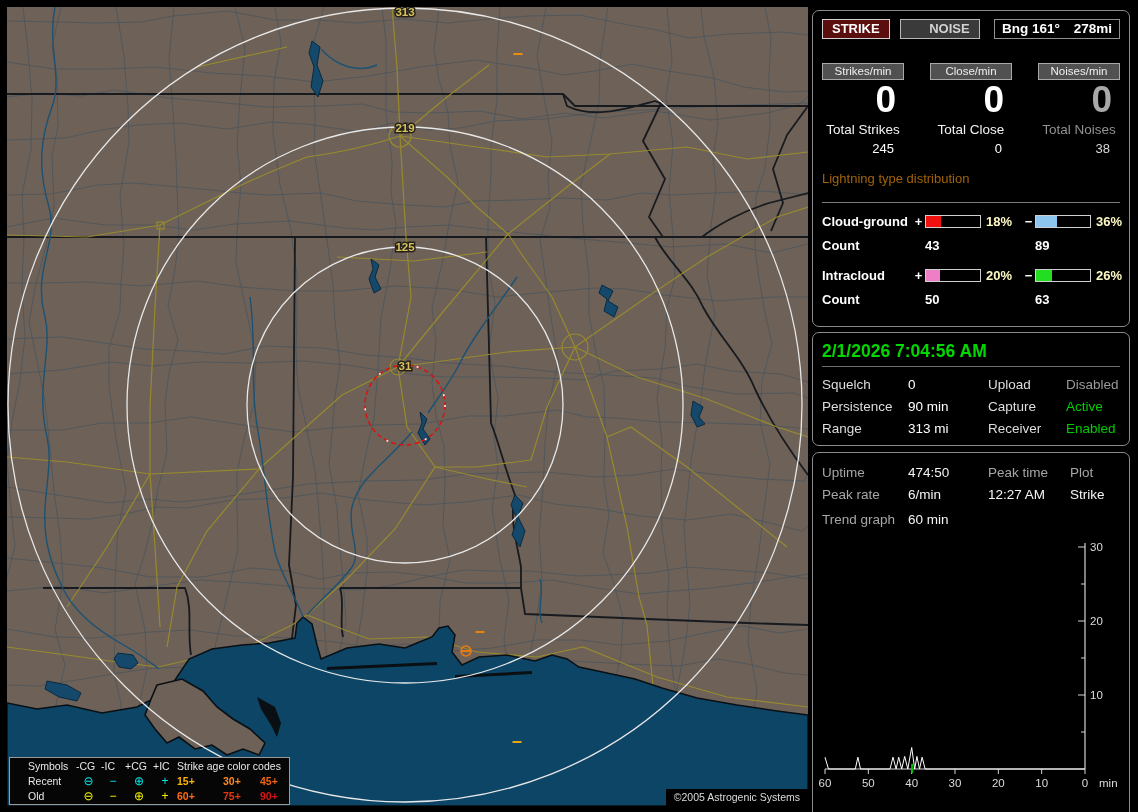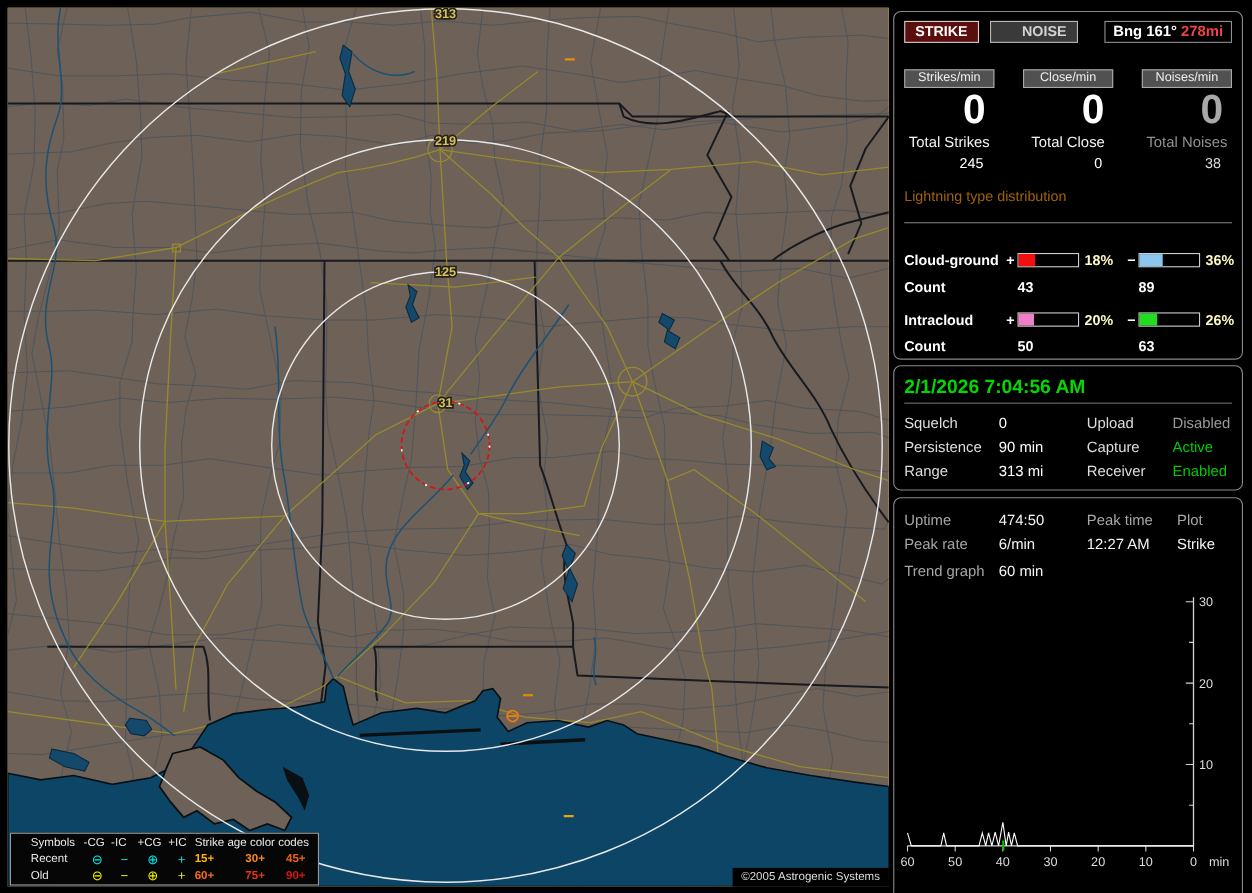--- a/index.html
+++ b/index.html
@@ -1,20 +1,20 @@
 <!DOCTYPE html>
 <html><head>
 <meta charset="utf-8">
 <style>
   html,body{margin:0;padding:0;background:#000;}
   body{position:relative;width:1138px;height:812px;overflow:hidden;
        font-family:"Liberation Sans",sans-serif;-webkit-font-smoothing:antialiased;}
 
   
-  #map{position:absolute;left:7px;top:7px;width:801px;height:799px;background:#fde047;}
+  #map{position:absolute;left:7px;top:7px;width:801px;height:799px;background:#eab308;}
   #map svg{display:block;}
 
   #legend{position:absolute;left:2px;top:750px;width:243px;height:46px;
           background:#060607;border:1px solid #9a9a9a;color:#e8e8e8;font-size:10.5px;
           display:grid;grid-template-columns:48px 25px 24px 28px 24px 46px 37px 36px;
           grid-template-rows:15px 15px 15px;align-items:center;padding:0 18px;}
   #legend .sym{font-size:12px;text-align:center;line-height:10px;}
   #legend .hdr{font-weight:normal;}
   #legend .age{text-align:left;font-weight:bold;}
   #legend .span3{grid-column:6 / span 3;}
@@ -28,21 +28,21 @@
   #panel1{top:10px;height:317px;}
   #panel2{top:332px;height:114px;}
   #panel3{top:452px;height:412px;}
 
   .btn{display:inline-block;border:1px solid #b8b8b8;background:#3a3a3a;color:#d2d2d2;
        font-weight:bold;font-size:13px;padding:1px 9px 2px 9px;cursor:pointer;}
   .btn.active{background:#5a0e0e;color:#fff;border-color:#d0d0d0;}
 
   #bngbox{float:right;border:1px solid #909090;background:#000;padding:1px 7px 2px 7px;
           font-size:13.5px;font-weight:bold;}
-  #bngbox .brg{color:#fff;} #bngbox .dist{color:#ef4444;}
+  #bngbox .brg{color:#fff;} #bngbox .dist{color:#ffffff;margin-left:10px;}
 
   .cgrid{display:grid;grid-template-columns:1fr 1fr 1fr;column-gap:26px;}
   .minibtn{border:1px solid #a8a8a8;background:#515151;color:#efefef;font-size:11.5px;
            text-align:center;padding:1px 2px 2px 2px;cursor:pointer;}
   .bigzero{font-size:37px;font-weight:bold;color:#fff;text-align:right;padding-right:8px;line-height:40px;}
   .tlabel{font-size:13.5px;color:#f2f2f2;text-align:center;margin-top:2px;}
   .tvalue{font-size:13px;color:#fff;text-align:right;padding-right:10px;margin-top:4px;}
 
   .dist-title{color:#a16207;font-size:13px;margin-top:15px;padding-bottom:16px;
               border-bottom:1px solid #7c7c7c;}
@@ -248,21 +248,21 @@
     <div class="tlabel" style="color:#919191">Total Noises</div>
   </div>
   <div class="cgrid">
     <div class="tvalue">245</div>
     <div class="tvalue">0</div>
     <div class="tvalue" style="color:#d8d8d8">38</div>
   </div>
 
   <div class="dist-title">Lightning type distribution</div>
 
-  <div class="dgrid" style="margin-top:21px;">
+  <div class="dgrid" style="margin-top:6px;">
     <span class="dl">Cloud-ground</span>
     <span class="sg">+</span>
     <span class="bar">
         <i style="width: 27%; background: rgb(240, 16, 16);"></i>
       </span>
     <span class="pct">18%</span>
     <span class="sg">−</span>
     <span class="bar">
         <i style="width: 38%; background: rgb(140, 198, 238);"></i>
       </span>

